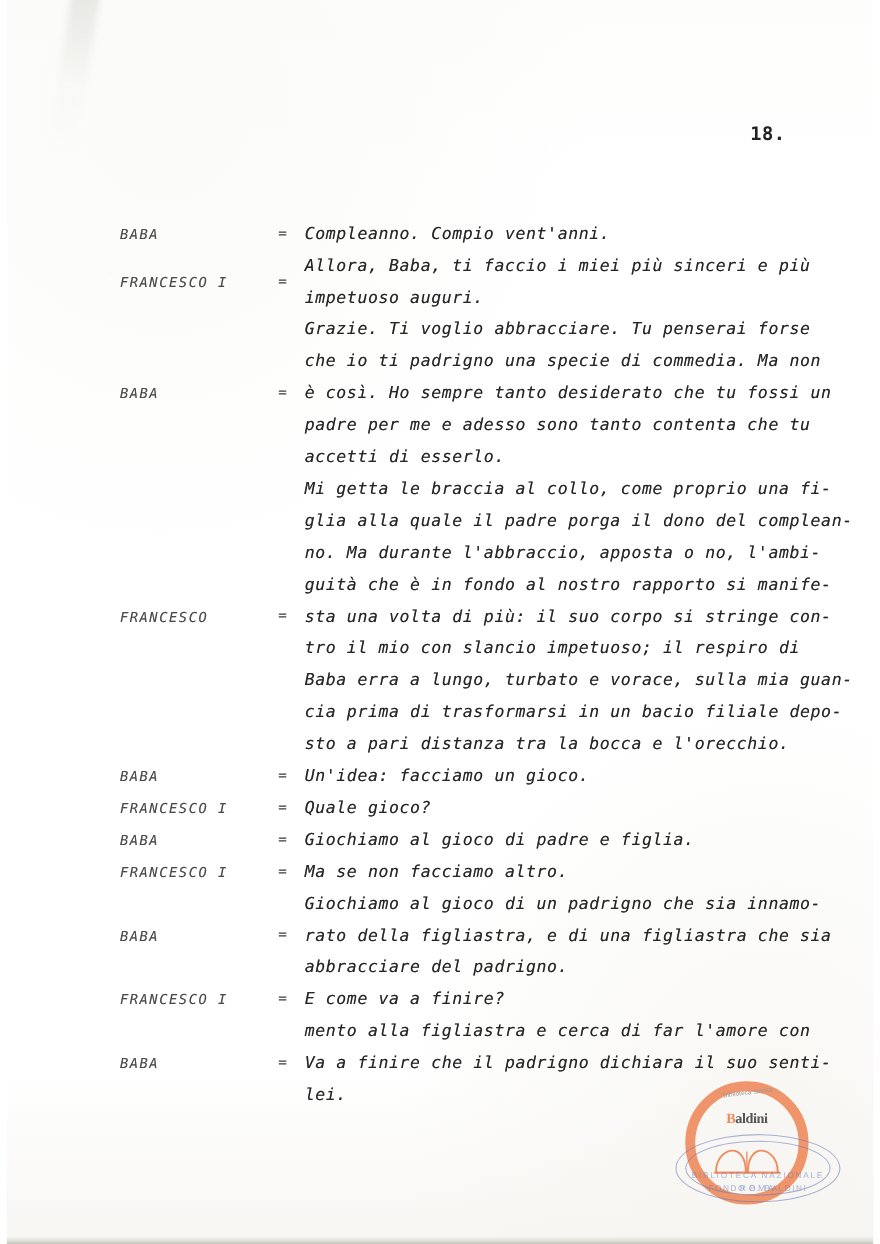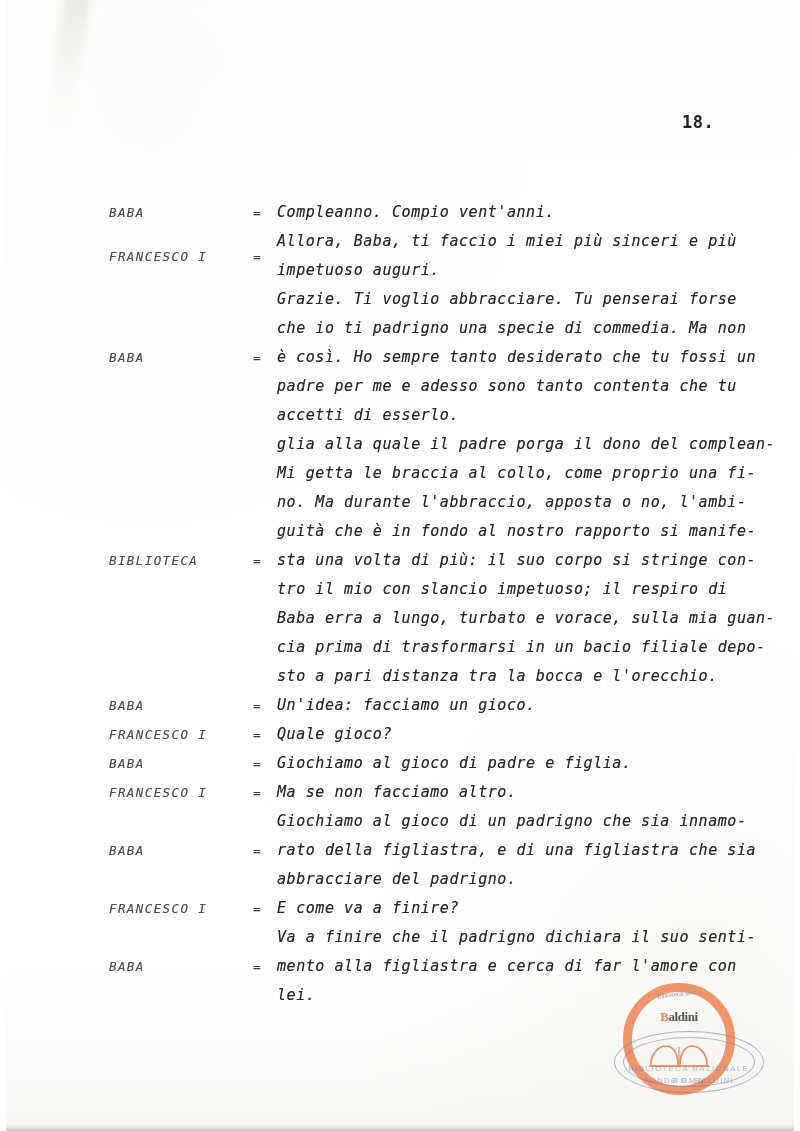--- a/index.html
+++ b/index.html
@@ -250,25 +250,25 @@
         <div class="eq">=</div>
         <div class="lines">
           <div class="line">Grazie. Ti voglio abbracciare. Tu penserai forse</div>
           <div class="line">che io ti padrigno una specie di commedia. Ma non</div>
           <div class="line">è così. Ho sempre tanto desiderato che tu fossi un</div>
           <div class="line">padre per me e adesso sono tanto contenta che tu</div>
           <div class="line">accetti di esserlo.</div>
         </div>
       </div>
       <div class="cue">
-        <div class="speaker">BIBLIOTECA</div>
-        <div class="eq">=</div>
-        <div class="lines">
+        <div class="speaker">FRANCESCO</div>
+        <div class="eq">=</div>
+        <div class="lines">
+          <div class="line">Mi getta le braccia al collo, come proprio una fi-</div>
           <div class="line">glia alla quale il padre porga il dono del complean-</div>
-          <div class="line">Mi getta le braccia al collo, come proprio una fi-</div>
           <div class="line">no. Ma durante l'abbraccio, apposta o no, l'ambi-</div>
           <div class="line">guità che è in fondo al nostro rapporto si manife-</div>
           <div class="line">sta una volta di più: il suo corpo si stringe con-</div>
           <div class="line">tro il mio con slancio impetuoso; il respiro di</div>
           <div class="line">Baba erra a lungo, turbato e vorace, sulla mia guan-</div>
           <div class="line">cia prima di trasformarsi in un bacio filiale depo-</div>
           <div class="line">sto a pari distanza tra la bocca e l'orecchio.</div>
         </div>
       </div>
       <div class="cue">
@@ -312,22 +312,22 @@
         <div class="speaker">FRANCESCO I</div>
         <div class="eq">=</div>
         <div class="lines">
           <div class="line">E come va a finire?</div>
         </div>
       </div>
       <div class="cue">
         <div class="speaker">BABA</div>
         <div class="eq">=</div>
         <div class="lines">
+          <div class="line">mento alla figliastra e cerca di far l'amore con</div>
           <div class="line">Va a finire che il padrigno dichiara il suo senti-</div>
-          <div class="line">mento alla figliastra e cerca di far l'amore con</div>
           <div class="line">lei.</div>
         </div>
       </div>
     </div>
 
   <div class="logo">
     <div class="logo-ring"></div>
     <div class="logo-tagline">Biblioteca storica</div>
     <div class="logo-word"><span class="b-accent">B</span><span>aldini</span></div>
     <div class="logo-book">

